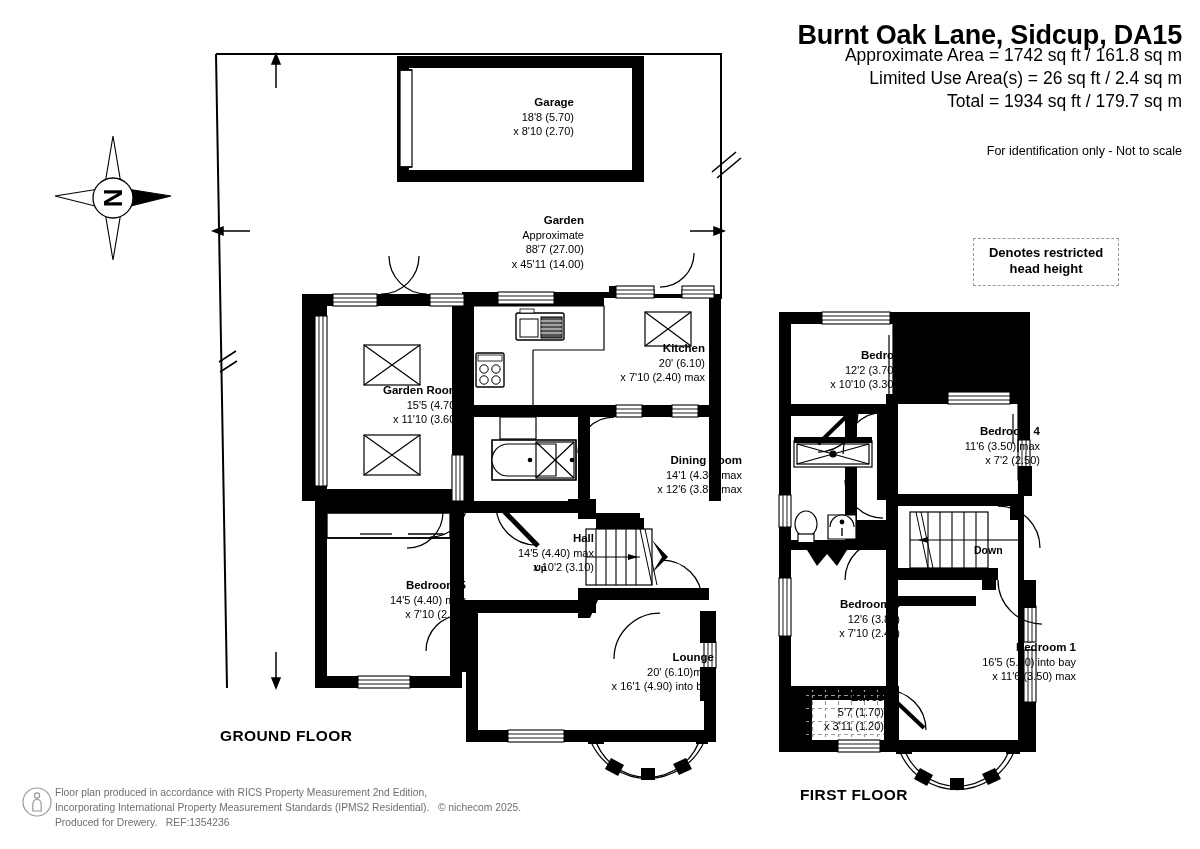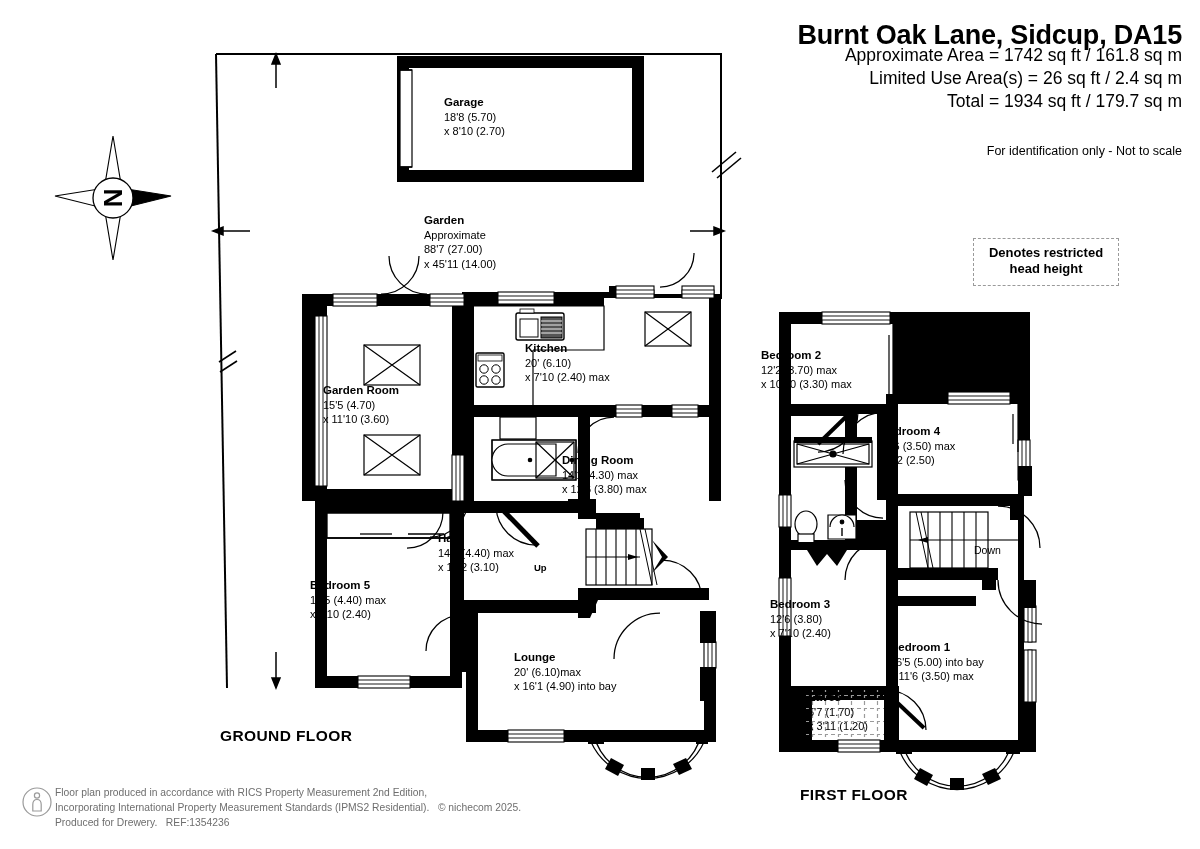--- a/index.html
+++ b/index.html
@@ -5,21 +5,21 @@
   html,body{margin:0;padding:0;background:#ffffff;}
   body{width:1200px;height:849px;position:relative;overflow:hidden;
        font-family:"Liberation Sans","DejaVu Sans",sans-serif;color:#000;}
   .abs{position:absolute;}
   #title{right:18px;top:20px;font-size:27px;font-weight:bold;letter-spacing:-0.2px;white-space:nowrap;}
   #areas{right:18px;top:44px;text-align:right;font-size:17.5px;line-height:1.32;}
   #notscale{right:18px;top:144px;font-size:12.5px;}
   .floorlabel{font-size:15.5px;font-weight:bold;letter-spacing:0.4px;margin-top:28px;}
   #gf-label{left:220px;top:699px;}
   #ff-label{left:800px;top:758px;}
-  .rlabel{position:absolute;text-align:left;font-size:11px;line-height:1.30;white-space:nowrap;}
+  .rlabel{position:absolute;text-align:right;font-size:11px;line-height:1.30;white-space:nowrap;}
   .rlabel b{font-size:11.5px;font-weight:bold;display:block;}
   .rlabel .l2{display:block;}
   svg{position:absolute;left:0;top:0;}
   #legend{left:973px;top:238px;width:144px;height:46px;border:1.6px dashed #9a9a9a;}
   #legend .ltxt{position:absolute;left:0;top:6px;width:144px;text-align:center;font-size:13px;font-weight:bold;line-height:1.25;}
   #footer{left:55px;top:786px;font-size:10.3px;color:#6e6e6e;line-height:1.45;}
   #infoicon{left:22px;top:787px;width:30px;height:30px;}
   .nb{white-space:nowrap;}
 </style>
 </head>
@@ -486,21 +486,21 @@
   <span class="l2">x 11'6 (3.50) max</span>
 </div>
 
 <div class="rlabel" style="left:808px;top:690px;width:76px;">
   <b>Eaves</b>
   <span class="l2">5'7 (1.70)</span>
   <span class="l2">x 3'11 (1.20)</span>
 </div>
 
 <div class="abs" style="left:534px;top:562px;font-size:9.5px;font-weight:bold;">Up</div>
-<div class="abs" style="left:974px;top:544px;font-size:10.5px;">Down</div>
+<div class="abs" style="left:974px;top:544px;font-size:10.5px;font-weight:bold;">Down</div>
 
 <svg class="abs" id="infoicon" width="30" height="30" viewBox="0 0 30 30">
   <circle cx="15" cy="15" r="14" fill="none" stroke="#9a9a9a" stroke-width="1.2"></circle>
   <circle cx="15" cy="8.5" r="2.6" fill="none" stroke="#9a9a9a" stroke-width="1.2"></circle>
   <path d="M15,12.5 c-3,0 -4.2,2 -4.2,5 v6.5 h8.4 v-6.5 c0,-3 -1.2,-5 -4.2,-5 z" fill="none" stroke="#9a9a9a" stroke-width="1.2"></path>
 </svg>
 <div class="abs" id="footer">
   <div><span class="nb">Floor plan produced in accordance with RICS Property Measurement 2nd Edition,</span></div>
   <div>
     <span class="nb">Incorporating International Property Measurement Standards (IPMS2 Residential).</span>

